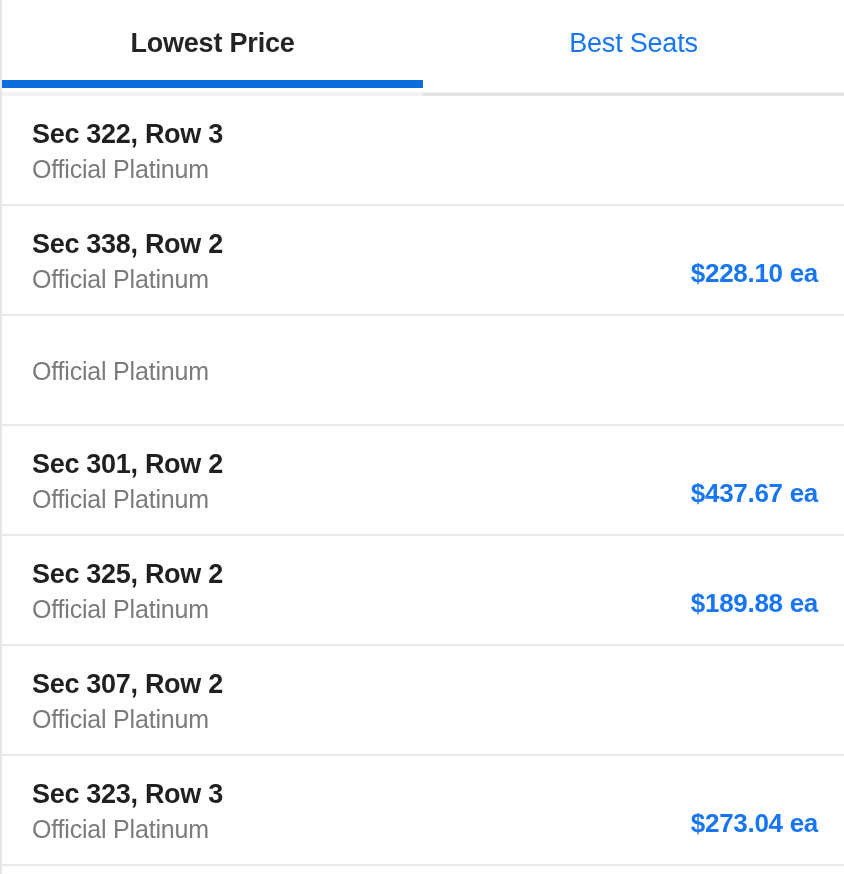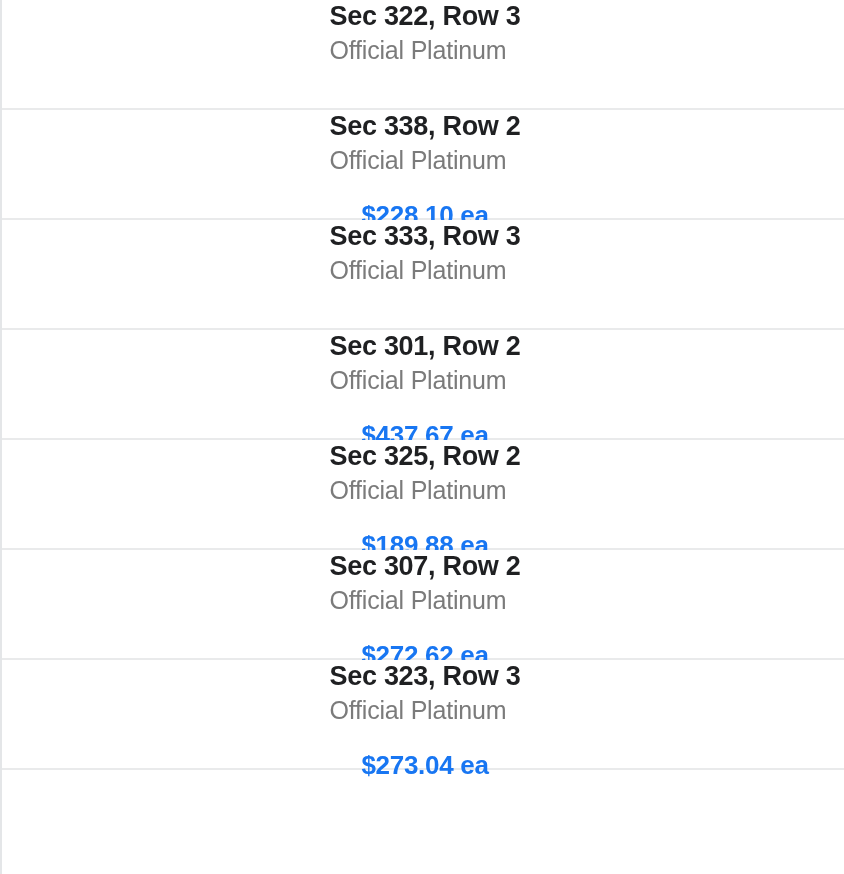--- a/index.html
+++ b/index.html
@@ -100,21 +100,20 @@
     position: relative;
     height: 110px;
     box-sizing: border-box;
     display: flex;
     align-items: center;
     justify-content: space-between;
     padding: 0 26px 0 30px;
     background: #ffffff;
     border-bottom: 2px solid #e9eaeb;
     cursor: pointer;
-    flex-direction: column;
   }
   .ticket-info {
     display: flex;
     flex-direction: column;
     justify-content: center;
     gap: 7px;
     padding-top: 2px;
   }
   .ticket-title {
     font-size: 27px;
@@ -140,41 +139,51 @@
     white-space: nowrap;
     text-align: right;
     padding-top: 26px;
   }
 </style>
 </head>
 <body>
 
 <div class="panel">
 
+  <div class="tabbar">
+    <div class="tabbar-underline"></div>
+
+    <div class="tab active">
+      <span class="tab-label">Lowest Price</span>
+    </div>
+
+    <div class="tab inactive">
+      <span class="tab-label">Best Seats</span>
+    </div>
+  </div>
 
   <div class="ticket-list">
 
     <div class="ticket-row">
       <div class="ticket-info">
         <span class="ticket-title">Sec 322, Row 3</span>
         <span class="ticket-subtitle">Official Platinum</span>
       </div>
     </div>
 
     <div class="ticket-row">
       <div class="ticket-info">
         <span class="ticket-title">Sec 338, Row 2</span>
         <span class="ticket-subtitle">Official Platinum</span>
       </div>
       <span class="ticket-price">$228.10 ea</span>
     </div>
 
     <div class="ticket-row">
       <div class="ticket-info">
-        <span class="ticket-title">Sec 333, Row 3</span>
         <span class="ticket-subtitle">Official Platinum</span>
       </div>
     </div>
 
     <div class="ticket-row">
       <div class="ticket-info">
         <span class="ticket-title">Sec 301, Row 2</span>
         <span class="ticket-subtitle">Official Platinum</span>
       </div>
       <span class="ticket-price">$437.67 ea</span>
@@ -186,21 +195,20 @@
         <span class="ticket-subtitle">Official Platinum</span>
       </div>
       <span class="ticket-price">$189.88 ea</span>
     </div>
 
     <div class="ticket-row">
       <div class="ticket-info">
         <span class="ticket-title">Sec 307, Row 2</span>
         <span class="ticket-subtitle">Official Platinum</span>
       </div>
-      <span class="ticket-price">$272.62 ea</span>
     </div>
 
     <div class="ticket-row">
       <div class="ticket-info">
         <span class="ticket-title">Sec 323, Row 3</span>
         <span class="ticket-subtitle">Official Platinum</span>
       </div>
       <span class="ticket-price">$273.04 ea</span>
     </div>
 

